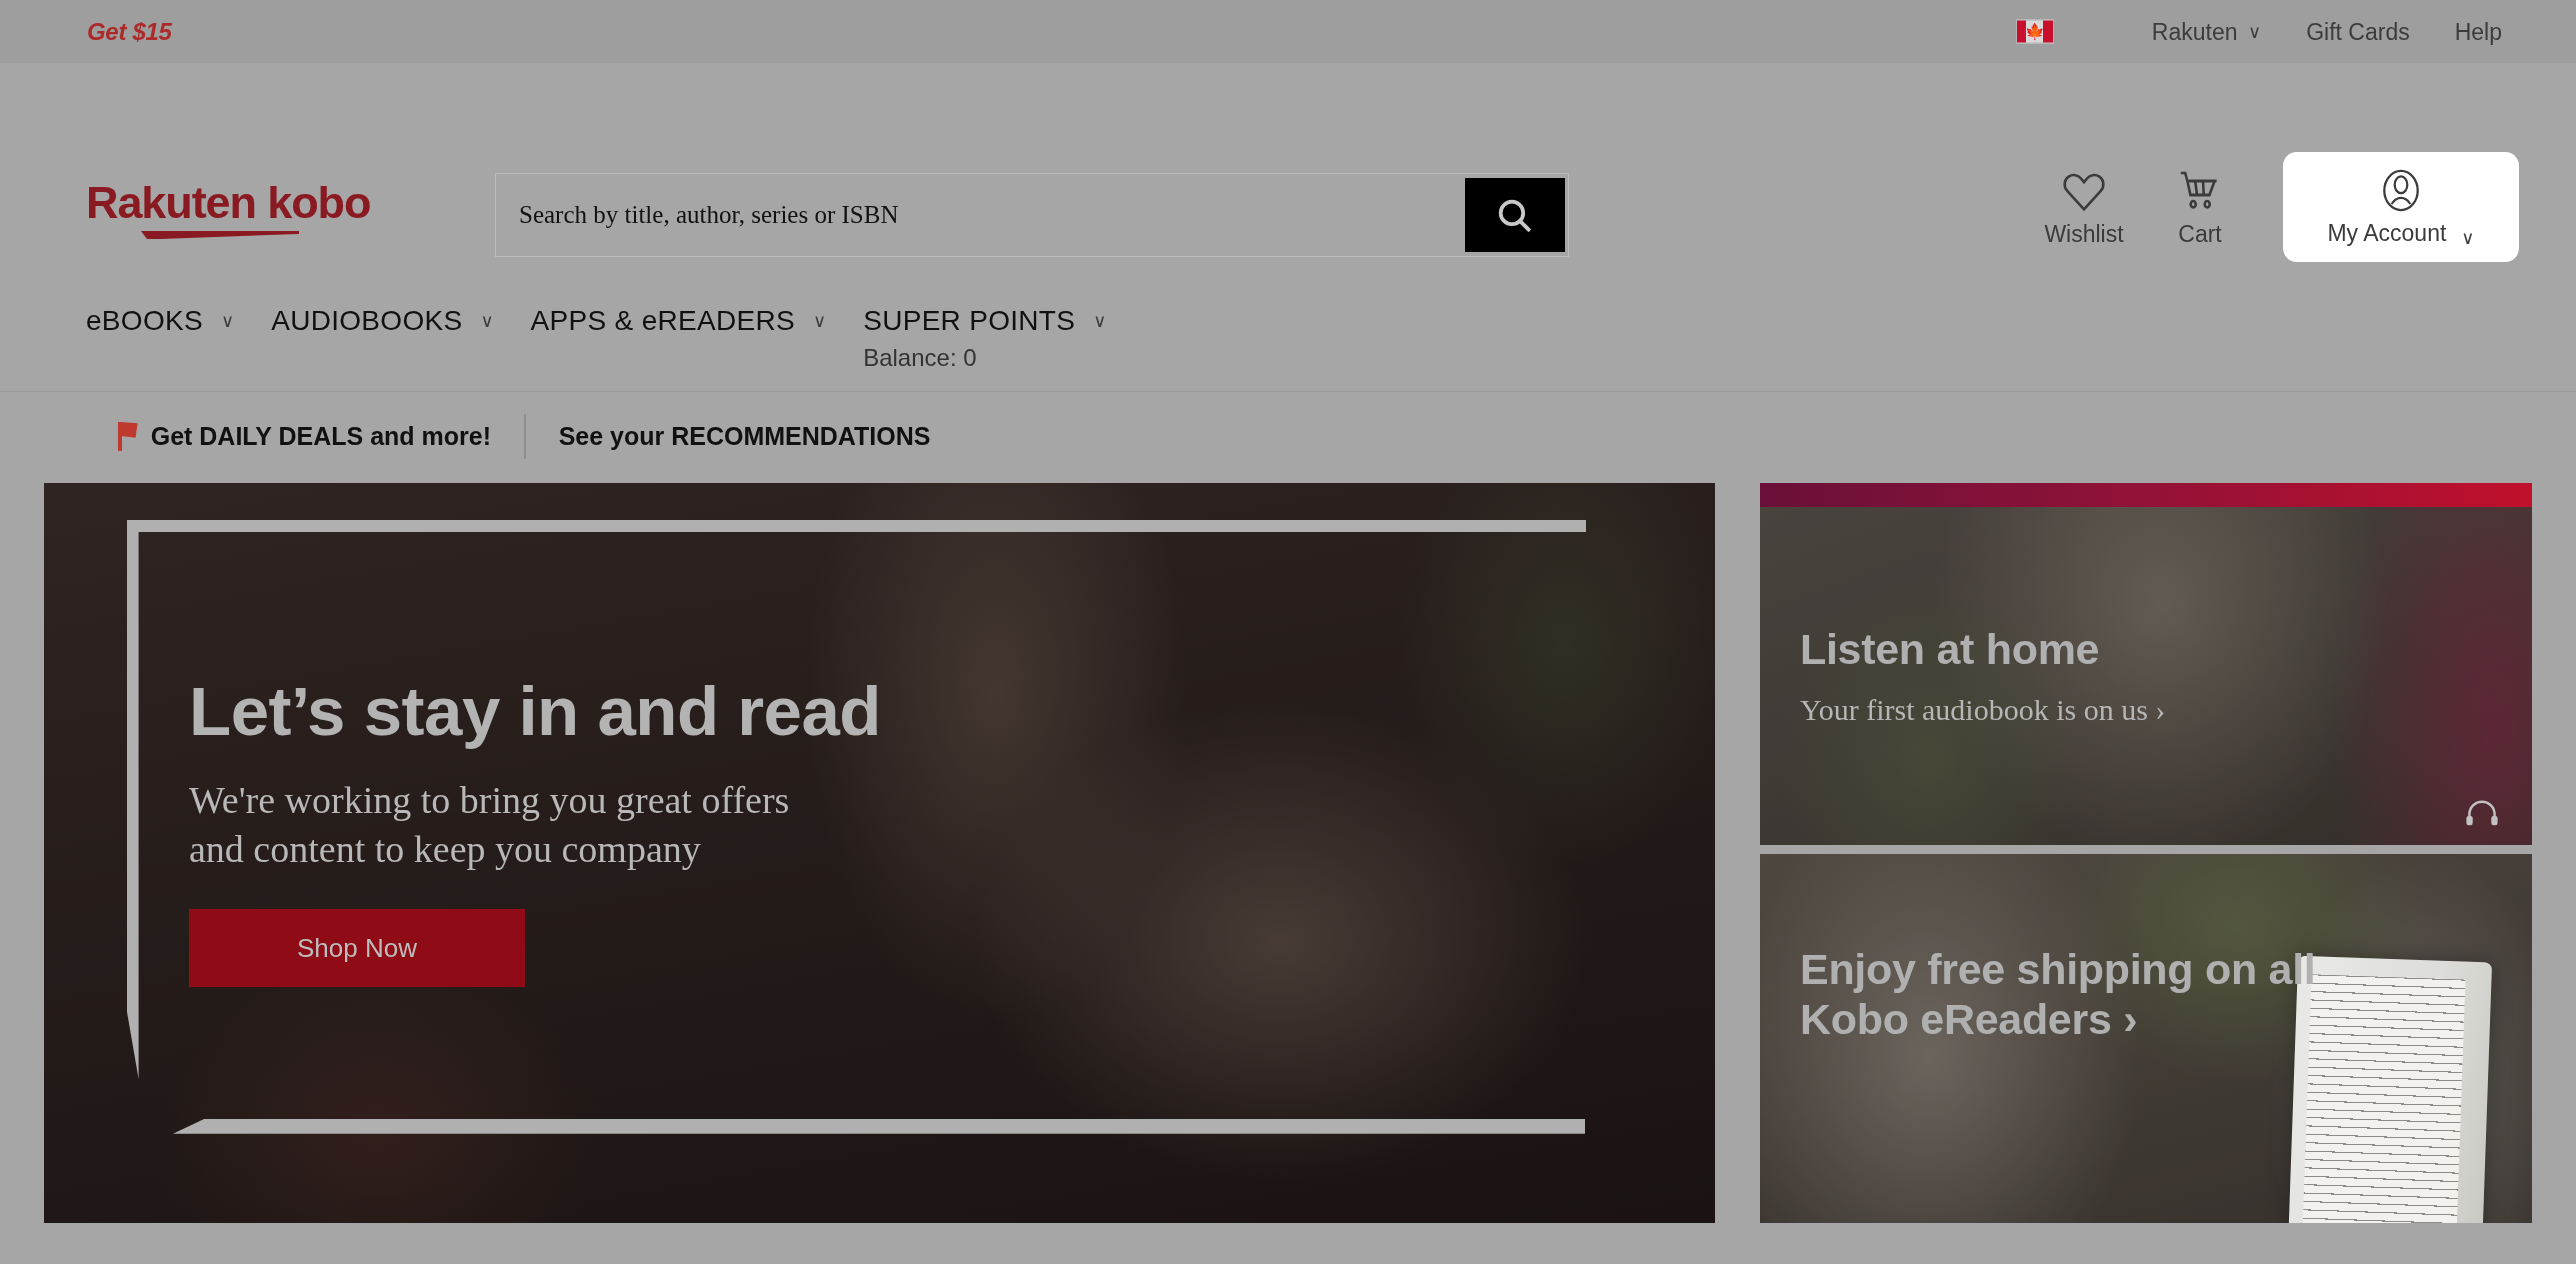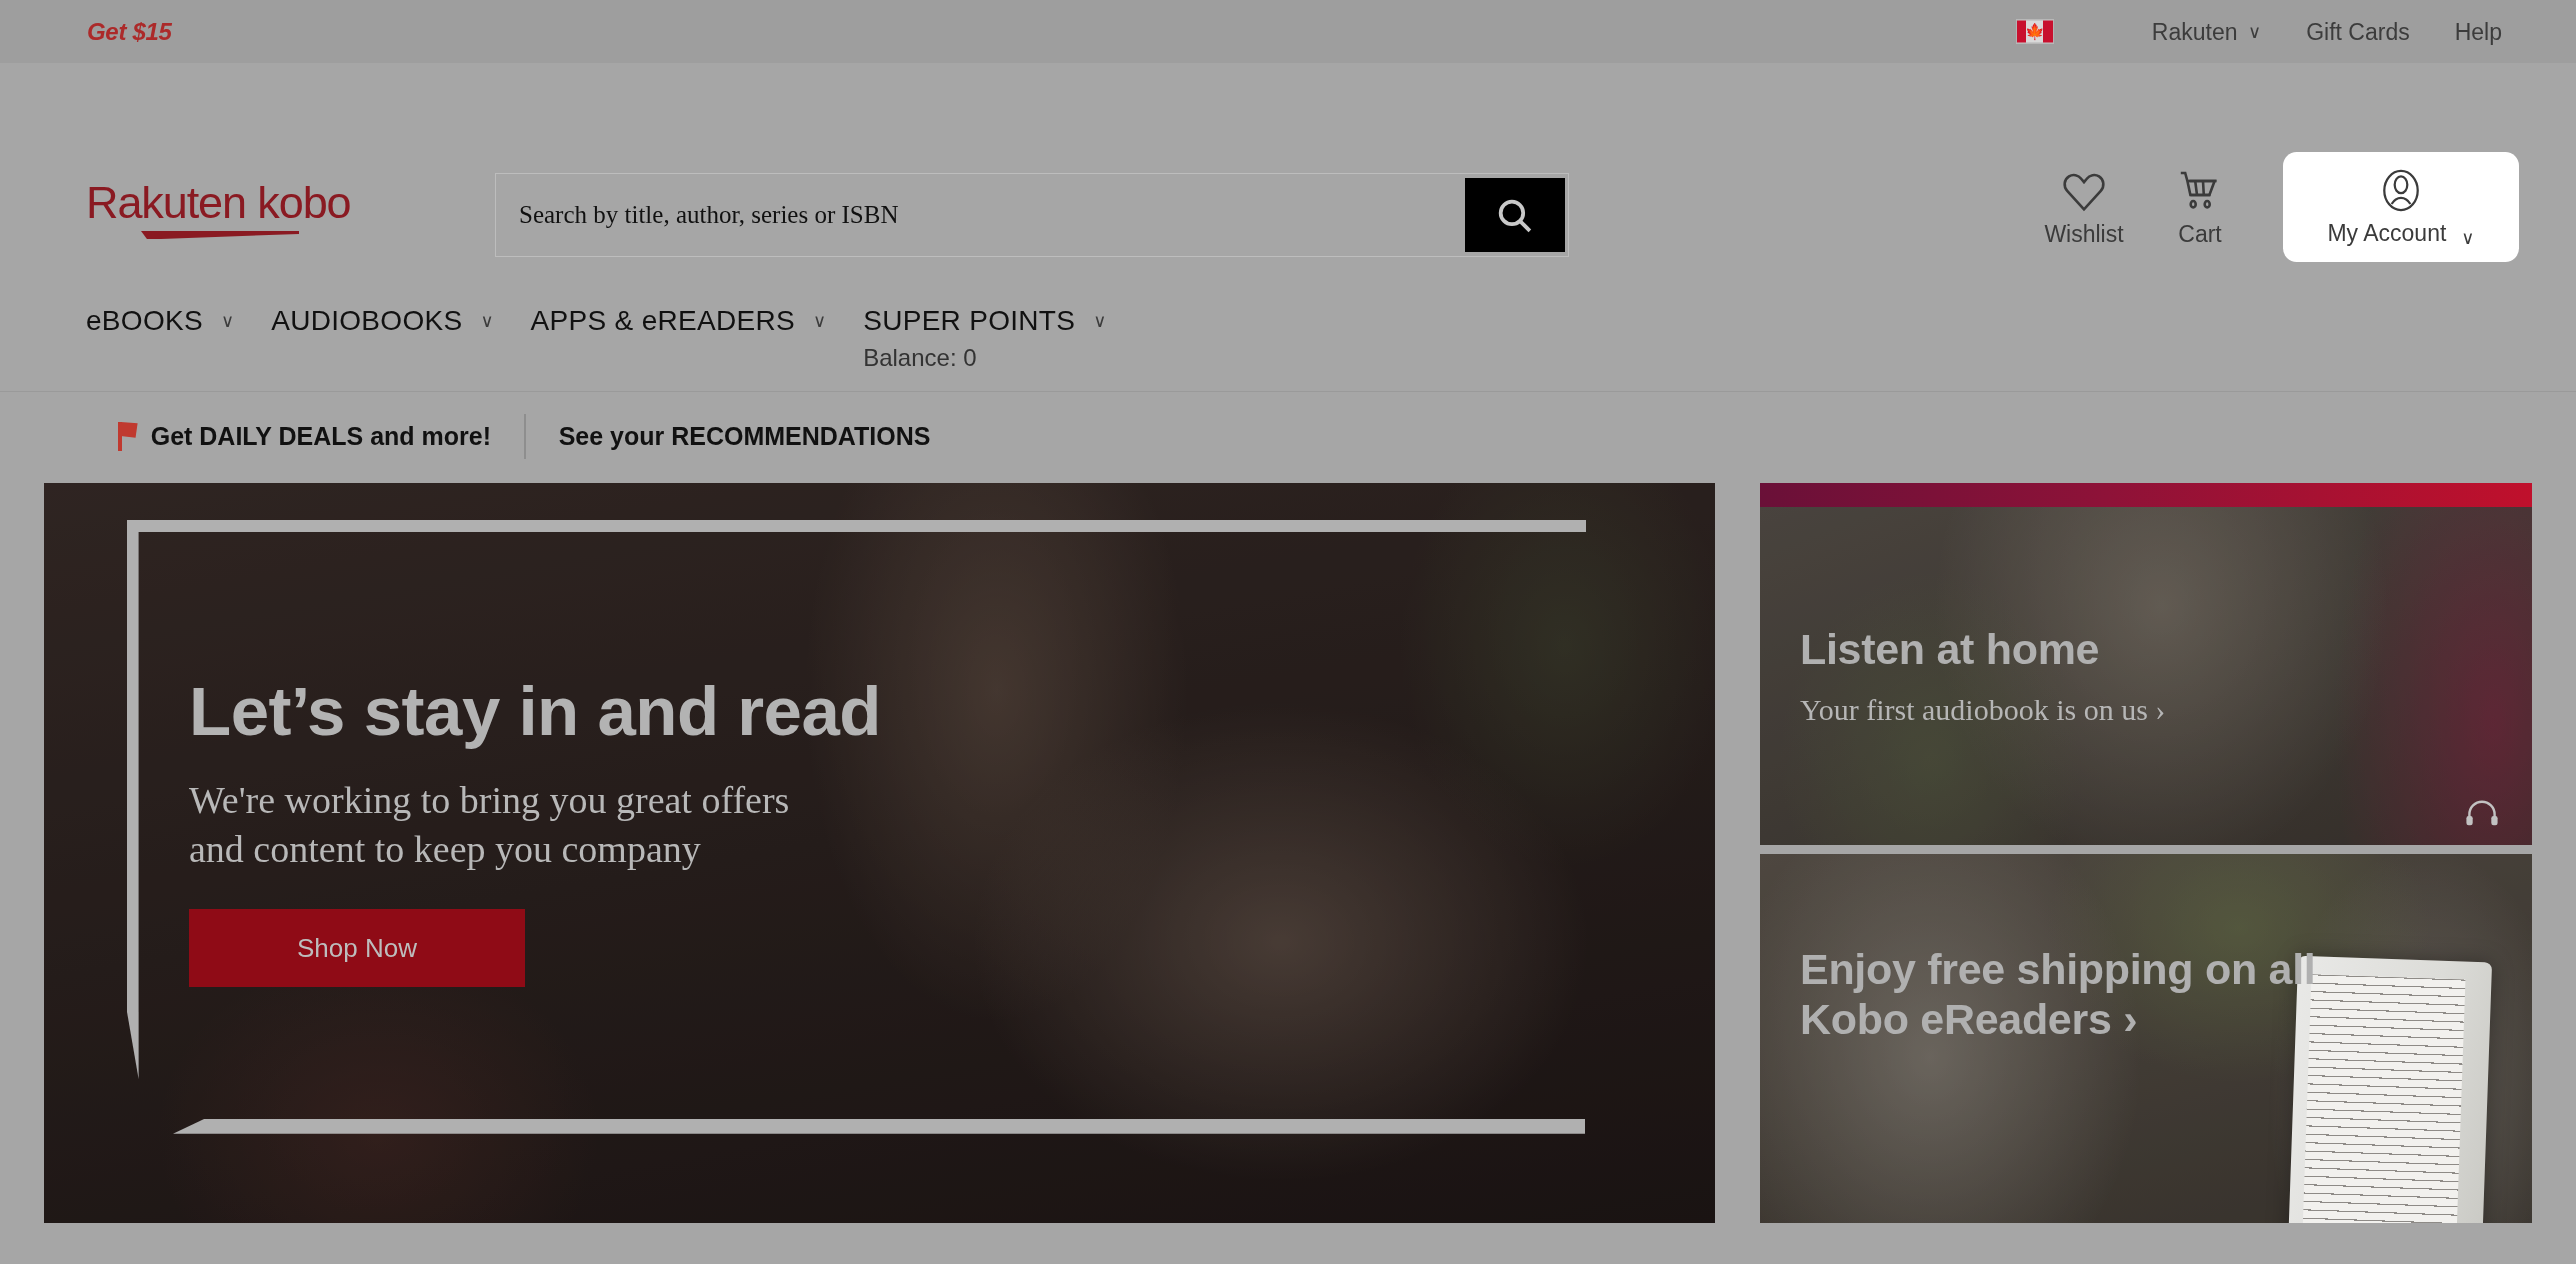--- a/index.html
+++ b/index.html
@@ -90,21 +90,21 @@
   .header {
     position: absolute;
     left: 0; top: 63px;
     width: 2576px; height: 328px;
     background: #a6a6a6;
   }
   .logo {
     position: absolute;
     left: 86px; top: 117px;
     font-size: 45px;
-    font-weight: normal;
+    font-weight: bold;
     color: #8a1a22;
     letter-spacing: -1.1px;
     line-height: 1;
     white-space: nowrap;
   }
   .logo-swoosh {
     position: absolute;
     left: 141px; top: 168px;
     width: 158px; height: 8.4px;
     background: #8a1a22;

